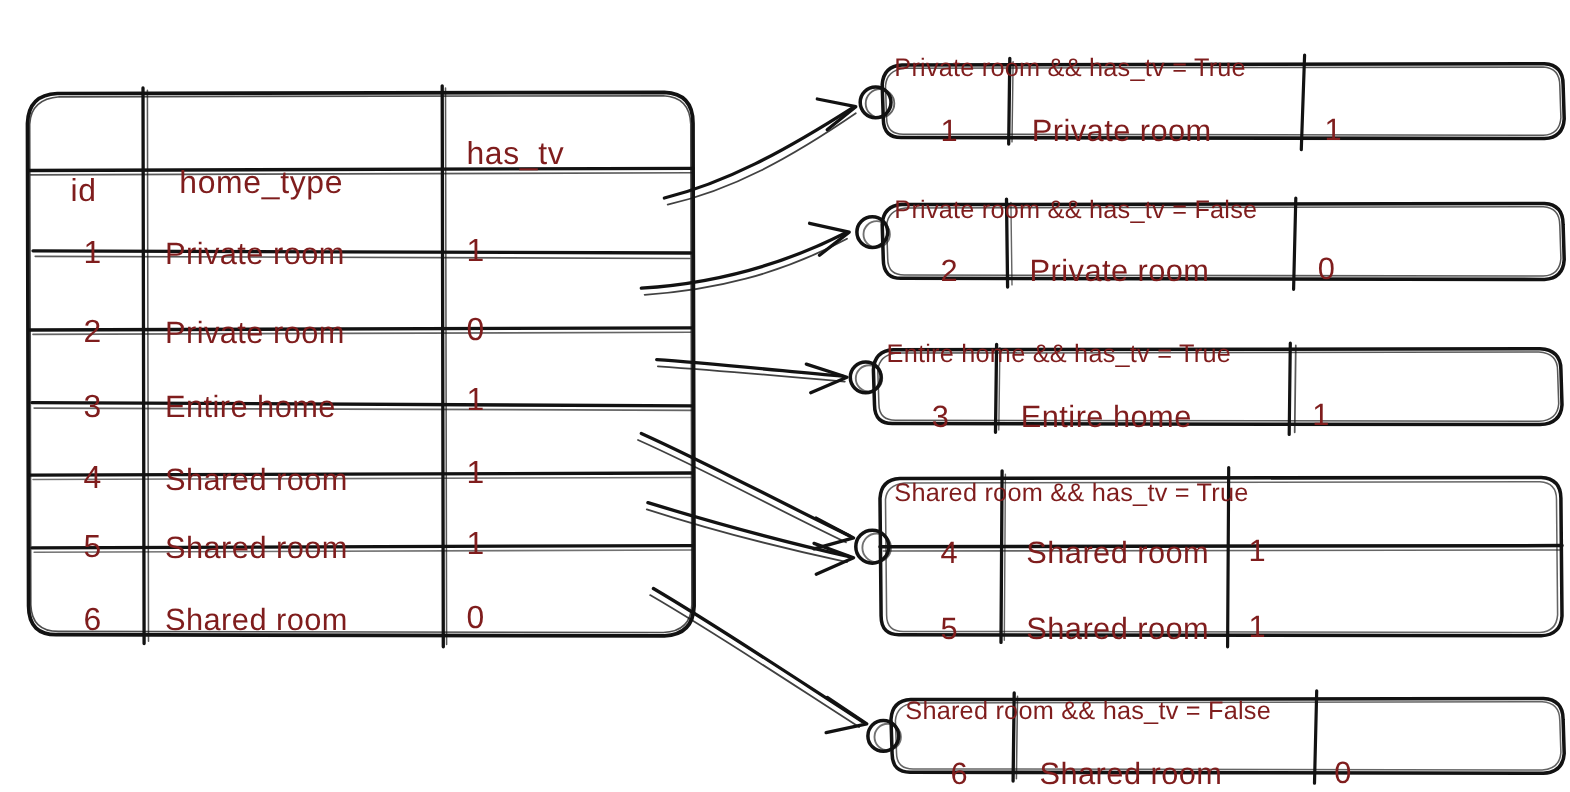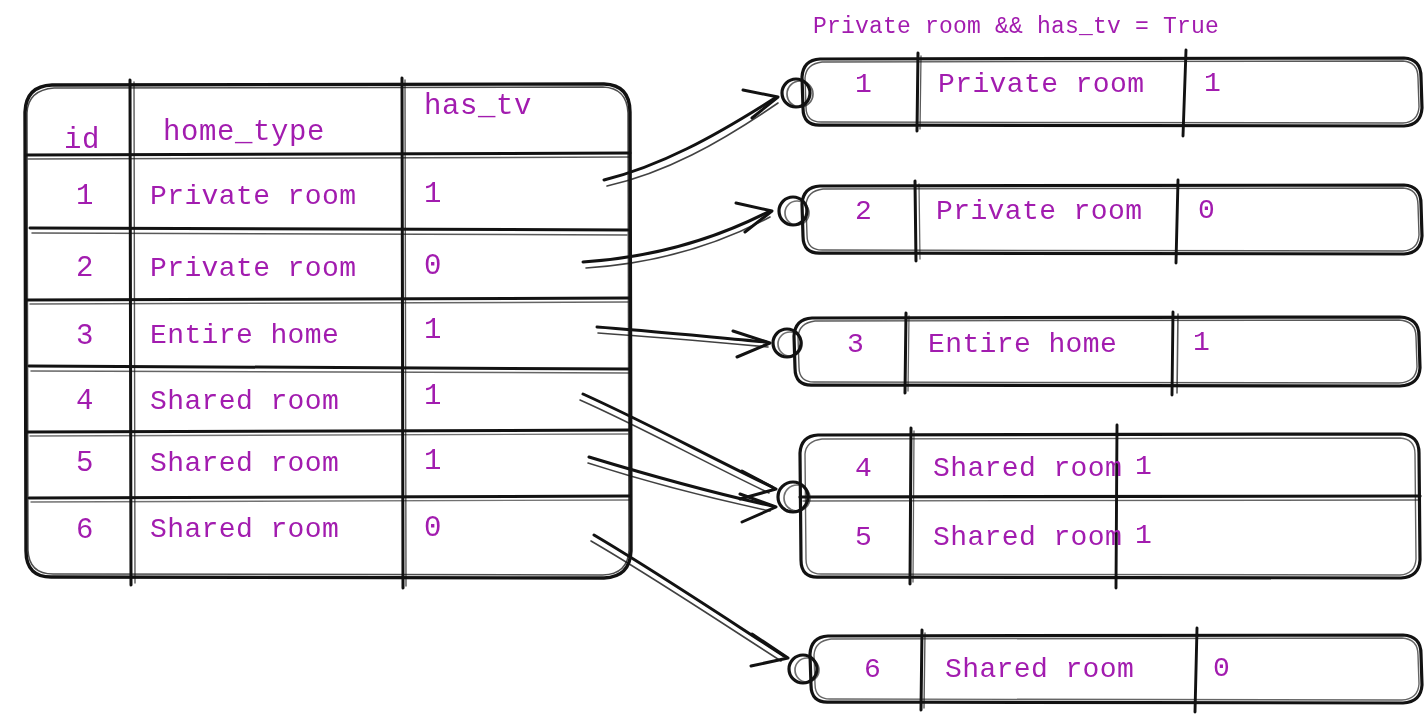--- a/index.html
+++ b/index.html
@@ -3,21 +3,21 @@
 <meta charset="utf-8">
 <style>
   html,body{margin:0;padding:0;background:#ffffff;}
   body{
     width:1427px;height:720px;overflow:hidden;position:relative;
     font-family:"DejaVu Sans", sans-serif;
     color:#121212;
   }
   #canvas{position:absolute;inset:0;width:1427px;height:720px;}
   svg.layer{position:absolute;left:0;top:0;width:1427px;height:720px;pointer-events:none;}
-  .txt{position:absolute;white-space:nowrap;color:#a21caf;font-family:Liberation Mono, monospace;}
+  .txt{position:absolute;white-space:nowrap;color:#7f1d1d;font-family:Liberation Sans, sans-serif;margin-top:34px;}
 
   
   .hdr{font-size:29px;letter-spacing:.6px;}
   .cell{font-size:28px;letter-spacing:.4px;}
   .num{font-size:29px;}
 
   
   .glabel{font-size:23px;letter-spacing:.2px;}
 
   
@@ -184,33 +184,37 @@
 
   <div class="txt num" style="left:76px;top:514px;">6</div>
   <div class="txt cell" style="left:150px;top:514px;">Shared room</div>
   <div class="txt num" style="left:424px;top:512px;">0</div>
 
   <div class="txt glabel" style="left:813px;top:14px;">Private room &amp;&amp; has_tv = True</div>
   <div class="txt bnum" style="left:855px;top:69px;">1</div>
   <div class="txt btype" style="left:938px;top:69px;">Private room</div>
   <div class="txt bval" style="left:1204px;top:68px;">1</div>
 
+  <div class="txt glabel" style="left:813px;top:143px;">Private room &amp;&amp; has_tv = False</div>
   <div class="txt bnum" style="left:855px;top:196px;">2</div>
   <div class="txt btype" style="left:936px;top:196px;">Private room</div>
   <div class="txt bval" style="left:1198px;top:195px;">0</div>
 
+  <div class="txt glabel" style="left:806px;top:274px;">Entire home &amp;&amp; has_tv = True</div>
   <div class="txt bnum" style="left:847px;top:329px;">3</div>
   <div class="txt btype" style="left:928px;top:329px;">Entire home</div>
   <div class="txt bval" style="left:1193px;top:327px;">1</div>
 
+  <div class="txt glabel" style="left:813px;top:400px;">Shared room &amp;&amp; has_tv = True</div>
   <div class="txt bnum" style="left:855px;top:453px;">4</div>
   <div class="txt btype" style="left:933px;top:453px;">Shared room</div>
   <div class="txt bval" style="left:1135px;top:451px;">1</div>
 
   <div class="txt bnum" style="left:855px;top:522px;">5</div>
   <div class="txt btype" style="left:933px;top:522px;">Shared room</div>
   <div class="txt bval" style="left:1135px;top:520px;">1</div>
 
+  <div class="txt glabel" style="left:823px;top:599px;">Shared room &amp;&amp; has_tv = False</div>
   <div class="txt bnum" style="left:864px;top:654px;">6</div>
   <div class="txt btype" style="left:945px;top:654px;">Shared room</div>
   <div class="txt bval" style="left:1213px;top:653px;">0</div>
 
 </div>
 
 </body></html>

